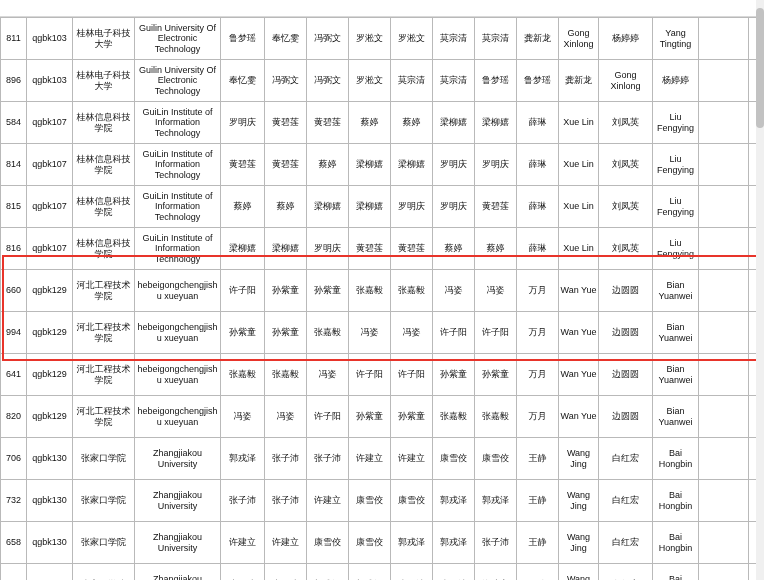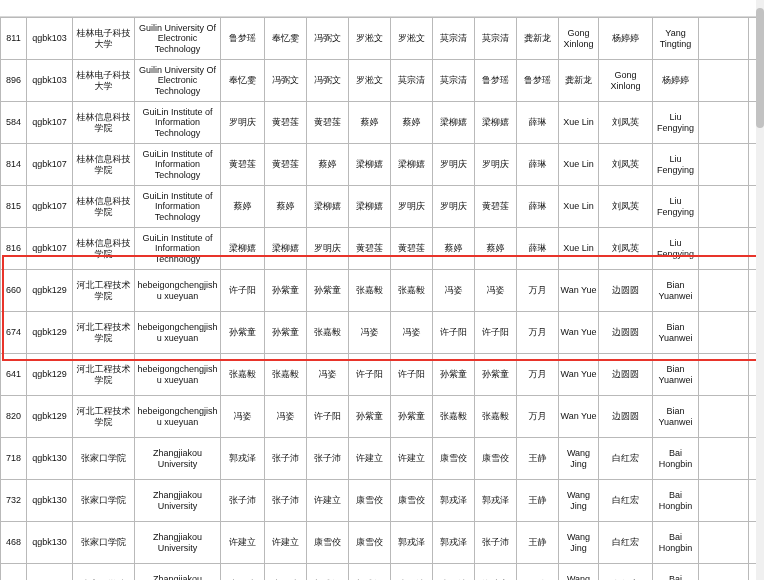--- a/index.html
+++ b/index.html
@@ -258,21 +258,21 @@
         <td>冯姿</td>
         <td>万月</td>
         <td class="en">Wan Yue</td>
         <td>边圆圆</td>
         <td class="en">Bian Yuanwei</td>
         <td></td>
         <td>三等奖</td>
       </tr>
 
       <tr class="highlight">
-        <td>674</td>
+        <td>994</td>
         <td class="en">qgbk129</td>
         <td>河北工程技术学院</td>
         <td class="en">hebeigongchengjishu xueyuan</td>
         <td>孙紫童</td>
         <td>孙紫童</td>
         <td>张嘉毅</td>
         <td>冯姿</td>
         <td>冯姿</td>
         <td>许子阳</td>
         <td>许子阳</td>
@@ -318,21 +318,21 @@
         <td>张嘉毅</td>
         <td>万月</td>
         <td class="en">Wan Yue</td>
         <td>边圆圆</td>
         <td class="en">Bian Yuanwei</td>
         <td></td>
         <td>三等奖</td>
       </tr>
 
       <tr>
-        <td>718</td>
+        <td>706</td>
         <td class="en">qgbk130</td>
         <td>张家口学院</td>
         <td class="en">Zhangjiakou University</td>
         <td>郭戎泽</td>
         <td>张子沛</td>
         <td>张子沛</td>
         <td>许建立</td>
         <td>许建立</td>
         <td>康雪佼</td>
         <td>康雪佼</td>
@@ -358,21 +358,21 @@
         <td>郭戎泽</td>
         <td>王静</td>
         <td class="en">Wang Jing</td>
         <td>白红宏</td>
         <td class="en">Bai Hongbin</td>
         <td></td>
         <td>三等奖</td>
       </tr>
 
       <tr>
-        <td>468</td>
+        <td>658</td>
         <td class="en">qgbk130</td>
         <td>张家口学院</td>
         <td class="en">Zhangjiakou University</td>
         <td>许建立</td>
         <td>许建立</td>
         <td>康雪佼</td>
         <td>康雪佼</td>
         <td>郭戎泽</td>
         <td>郭戎泽</td>
         <td>张子沛</td>

